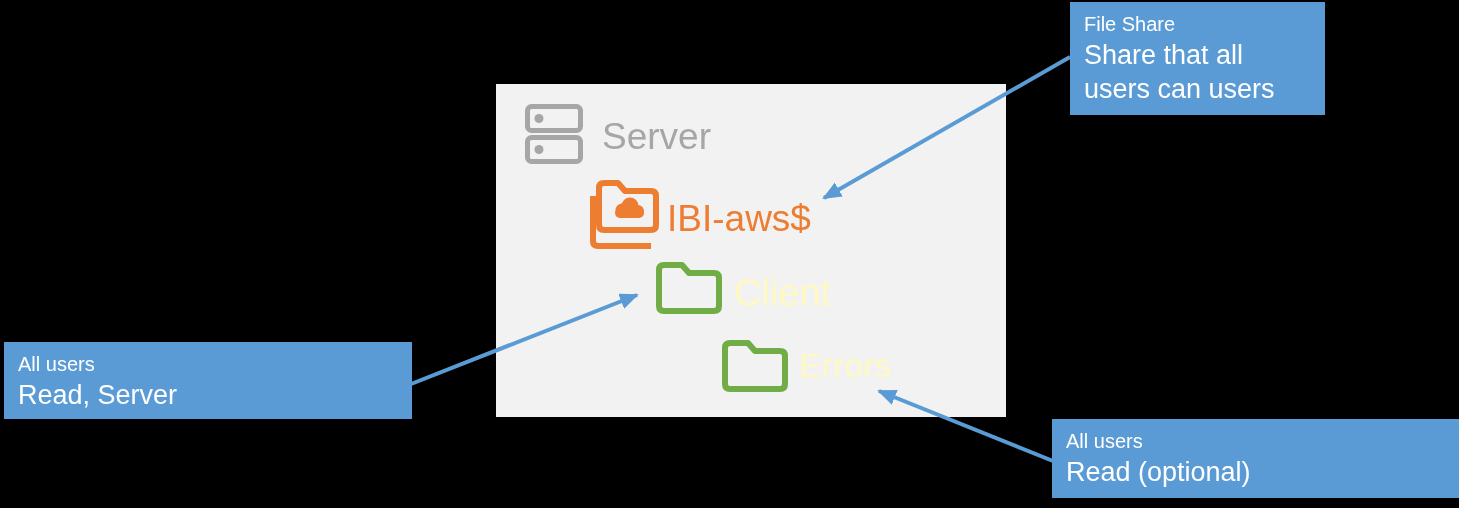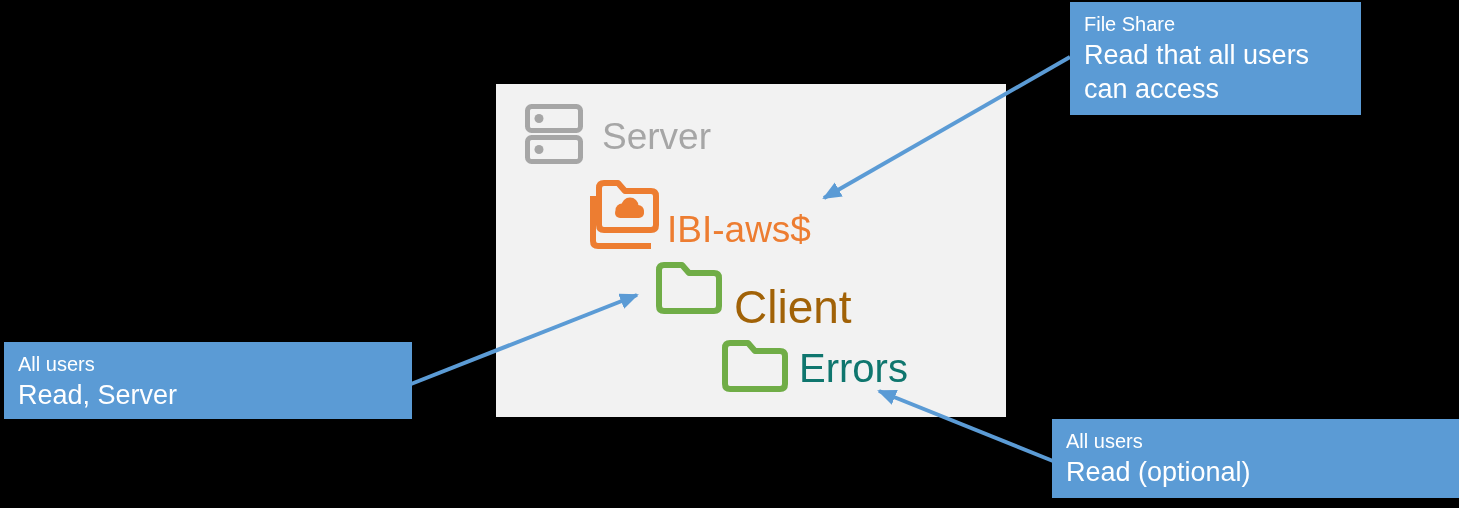--- a/index.html
+++ b/index.html
@@ -19,33 +19,33 @@
     background: #F2F2F2;
   }
   .abs { position: absolute; }
   .node-label {
     position: absolute;
     white-space: nowrap;
     font-family: "Liberation Sans", sans-serif;
     text-align: right;
   }
   .server-label  { left: 602px; top: 116px; font-size: 37px; color: #A6A6A6; }
-  .share-label   { left: 667px; top: 198px; font-size: 37px; color: #ED7D31; margin-top: 11px; }
-  .client-label  { left: 734px; top: 280px; font-size: 46px; color: #a16207; }
-  .errors-label  { left: 799px; top: 346px; font-size: 40px; color: #0f766e; }
+  .share-label   { left: 667px; top: 198px; font-size: 37px; color: #ED7D31; }
+  .client-label  { left: 734px; top: 272px; font-size: 38px; color: #fef9c3; }
+  .errors-label  { left: 799px; top: 346px; font-size: 34px; color: #fef9c3; }
 
   .callout {
     position: absolute;
     background: #5B9BD5;
     color: #FFFFFF;
     padding: 8px 14px;
   }
   .callout .title { font-size: 20px; line-height: 28px; }
   .callout .body  { font-size: 27px; line-height: 34px; }
-  .callout-file-share     { left: 1070px; top: 2px;   width: 291px; height: 113px; }
+  .callout-file-share     { left: 1070px; top: 2px;   width: 255px; height: 113px; }
   .callout-read-execute   { left: 4px;    top: 342px; width: 408px; height: 77px; }
   .callout-write-optional { left: 1052px; top: 419px; width: 407px; height: 79px; }
 
   .arrow-layer {
     position: absolute;
     left: 0; top: 0;
     width: 1459px; height: 508px;
     pointer-events: none;
   }
   .arrow-layer line { stroke: #5B9BD5; stroke-width: 4; }
@@ -95,21 +95,21 @@
         <path d="M0 0 L19 8 L0 16 Z" fill="#5B9BD5"></path>
       </marker>
     </defs>
     <line x1="1070" y1="57" x2="824" y2="198" marker-end="url(#ah)"></line>
     <line x1="411" y1="384" x2="637" y2="295" marker-end="url(#ah)"></line>
     <line x1="1053" y1="461" x2="879" y2="391" marker-end="url(#ah)"></line>
   </svg>
 
   <div class="callout callout-file-share">
     <div class="title">File Share</div>
-    <div class="body">Read that all users can access</div>
+    <div class="body">Share that all users can users</div>
   </div>
 
   <div class="callout callout-read-execute">
     <div class="title">All users</div>
     <div class="body">Read, Server</div>
   </div>
 
   <div class="callout callout-write-optional">
     <div class="title">All users</div>
     <div class="body">Read (optional)</div>

